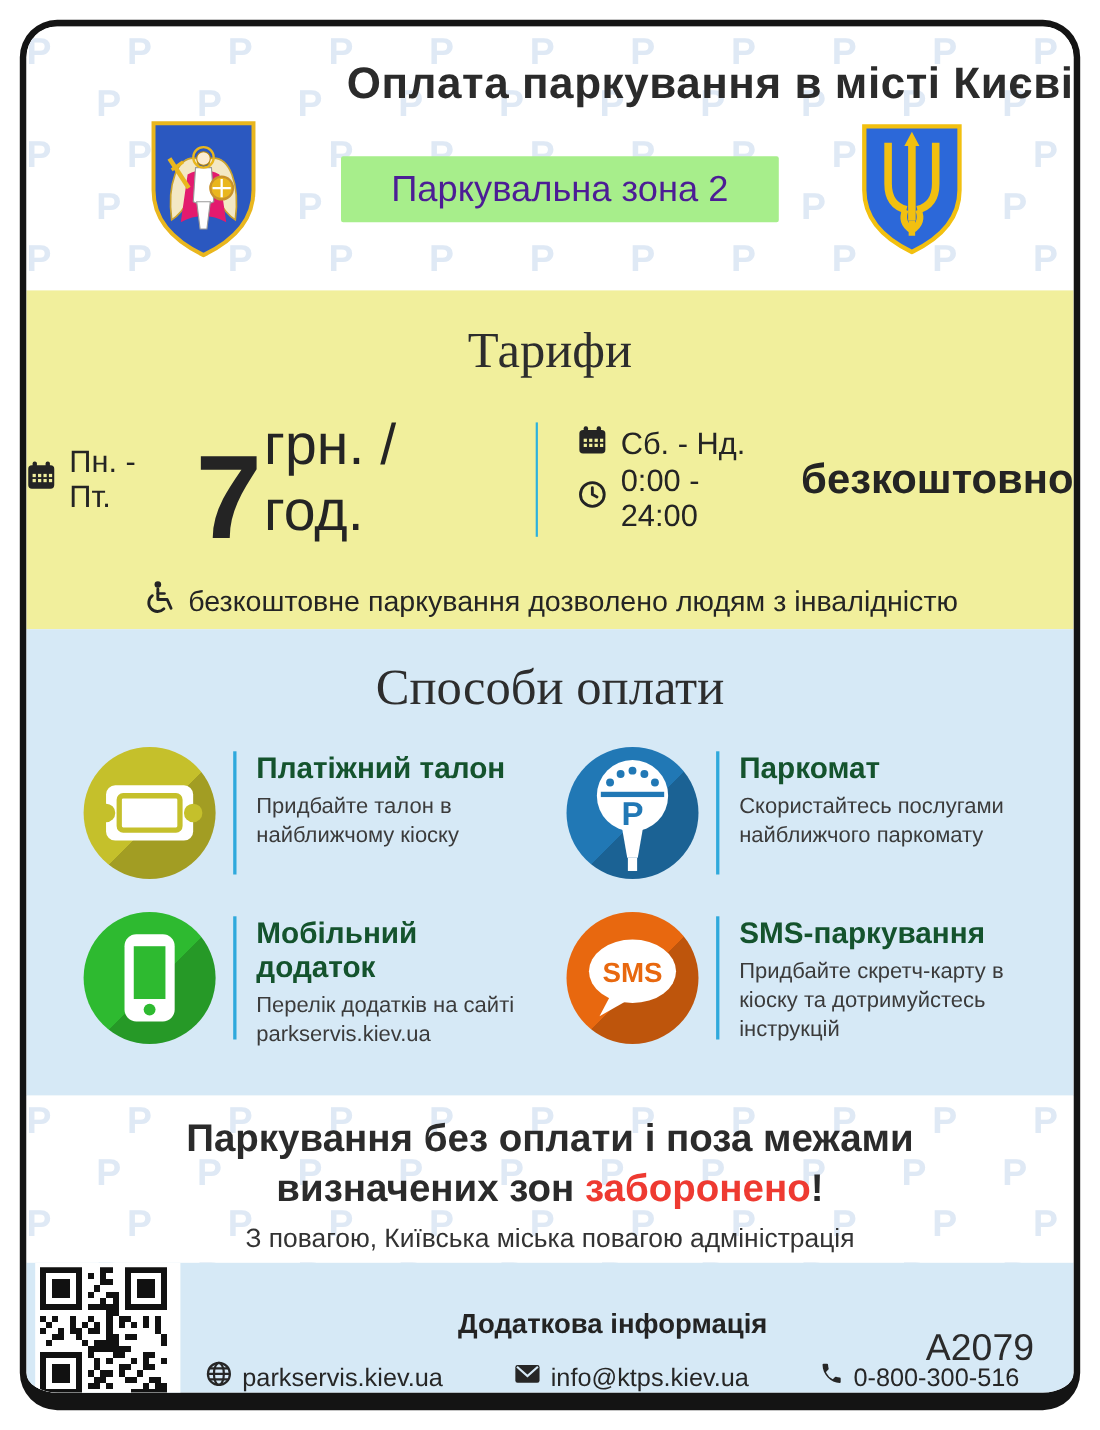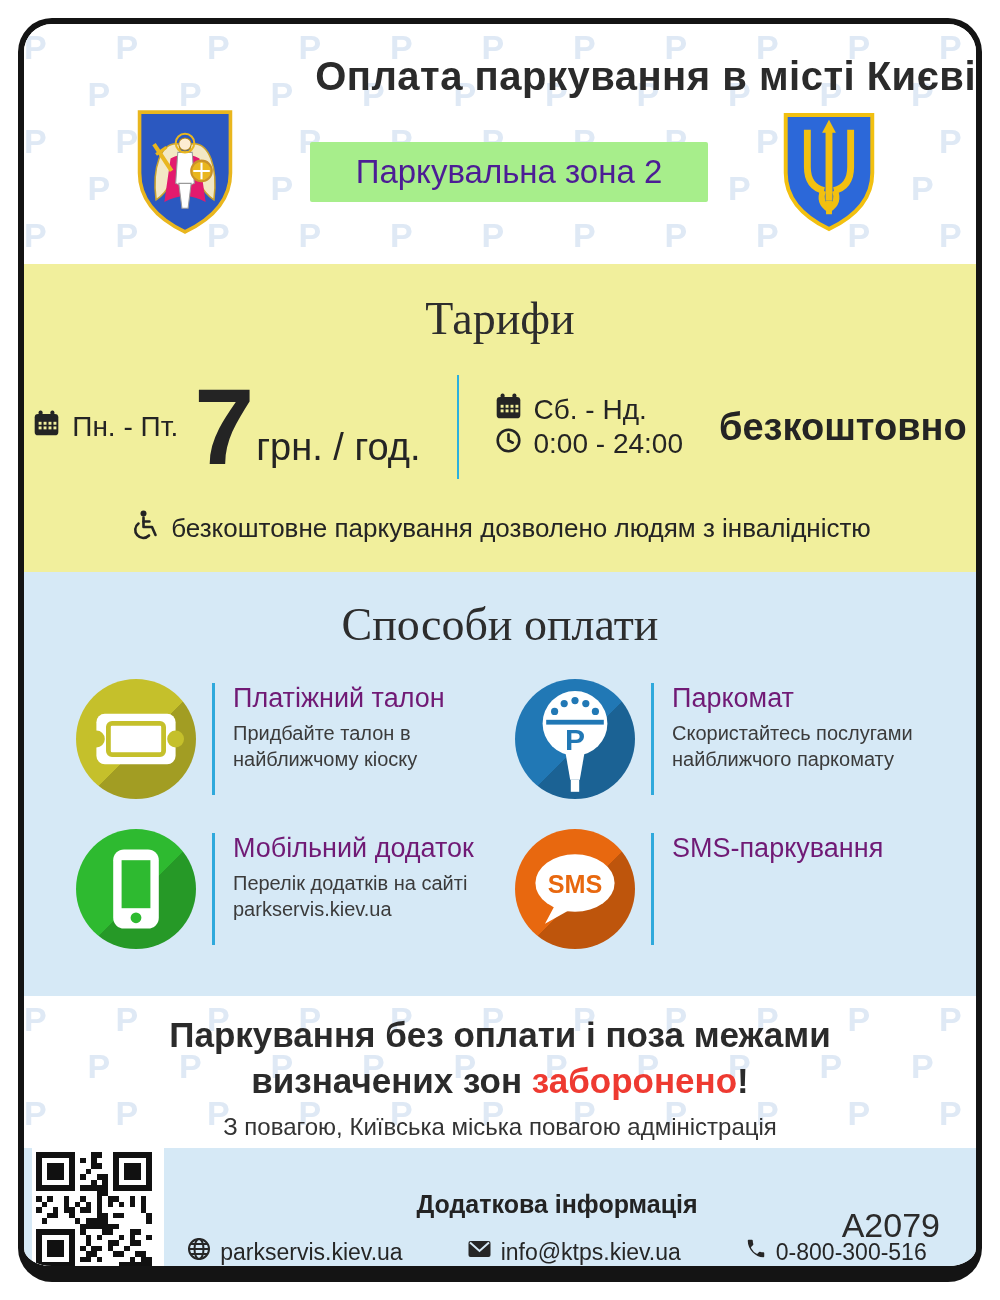--- a/index.html
+++ b/index.html
@@ -25,34 +25,34 @@
   .tariffs{height:308px;background:#f1ef9c;flex:0 0 auto;text-align:center;}
   .tariffs h2,.methods h2{font-size:46px;font-weight:400;margin:0;color:#2d2d2d;font-family:Liberation Serif, serif;}
   .tariffs h2{padding-top:28px;}
   .tariff-row{display:flex;align-items:center;justify-content:center;margin-top:30px;}
   .tariff-col{display:flex;align-items:center;text-align:left;}
   .sched{display:flex;flex-direction:column;}
   .sched-line{display:flex;align-items:center;gap:12px;font-size:28px;color:#242424;}
   .sched-line svg{flex:0 0 auto;}
   .price{display:flex;align-items:flex-end;margin-left:16px;}
   .big-price{font-size:108px;font-weight:600;line-height:.82;color:#242424;}
-  .price-unit{font-size:38px;color:#242424;margin-left:2px;margin-bottom:2px;}
+  .price-unit{font-size:52px;color:#242424;margin-left:2px;margin-bottom:2px;}
   .free-text{font-size:38px;font-weight:600;color:#242424;margin-left:36px;}
   .vdiv{width:2px;height:104px;background:#2cb1de;margin:0 36px;}
   .disabled-row{display:flex;align-items:center;justify-content:center;gap:10px;margin-top:30px;font-size:26px;color:#242424;}
   
   .methods{height:424px;background:#d6e9f6;flex:0 0 auto;}
   .methods h2{text-align:center;padding-top:26px;}
   .methods-grid{display:grid;grid-template-columns:1fr 1fr;column-gap:26px;row-gap:30px;padding:28px 48px 0 52px;}
   .method{display:flex;align-items:flex-start;}
   .m-icon{width:120px;height:120px;border-radius:50%;flex:0 0 auto;overflow:hidden;}
   .m-icon svg{display:block;width:100%;height:100%;}
   .m-div{width:3px;height:112px;background:#2fa9dc;margin:4px 18px 0 16px;flex:0 0 auto;}
   .m-text{padding-top:4px;}
-  .m-title{font-size:27px;font-weight:400;color:#701a75;margin-bottom:6px;}
+  .m-title{font-size:27px;font-weight:700;color:#14532d;margin-bottom:6px;}
   .m-desc{font-size:20px;line-height:1.32;color:#3b3b3b;max-width:260px;}
   
   .warning{height:152px;background:#fff;text-align:center;flex:0 0 auto;}
   .warn-line{font-size:35px;font-weight:600;line-height:1.32;color:#2b2b2b;}
   .warn-line:first-of-type{padding-top:16px;}
   .red{color:#ee3a31;}
   .signature{font-size:24px;color:#333;margin-top:9px;font-weight:400;}
   
   .footer{flex:1 1 auto;background:#d6e9f6;display:flex;align-items:center;padding:0 26px 0 6px;}
   .qr-box{width:124px;height:124px;background:#fff;padding:4px;flex:0 0 auto;margin-left:2px;}
@@ -256,20 +256,21 @@
         <div class="m-icon" style="--c: #e8680f; background: linear-gradient(135deg, rgb(232, 104, 15) 54%, rgb(190, 85, 12) 54%);">
           <svg viewBox="0 0 100 100">
               <ellipse cx="50" cy="45" rx="33" ry="24" fill="#ffffff"></ellipse>
               <path d="M34 62 L25 79 L48 66 Z" fill="#ffffff"></path>
               <text x="50" y="53" text-anchor="middle" font-size="21" font-weight="bold" fill="var(--c)" font-family="Liberation Sans, sans-serif">SMS</text>
             </svg>
         </div>
         <div class="m-div"></div>
         <div class="m-text">
           <div class="m-title">SMS-паркування</div>
+          <div class="m-desc">Придбайте скретч-карту в кіоску та дотримуйстесь інструкцій</div>
         </div>
       </div>
 
     </div>
   </section>
 
   <section class="warning">
     <div class="watermark">
         <div class="wrow">P P P P P P P P P P P P P P P P P P P P P P P P P P </div>
         <div class="wrow off">P P P P P P P P P P P P P P P P P P P P P P P P P P </div>

